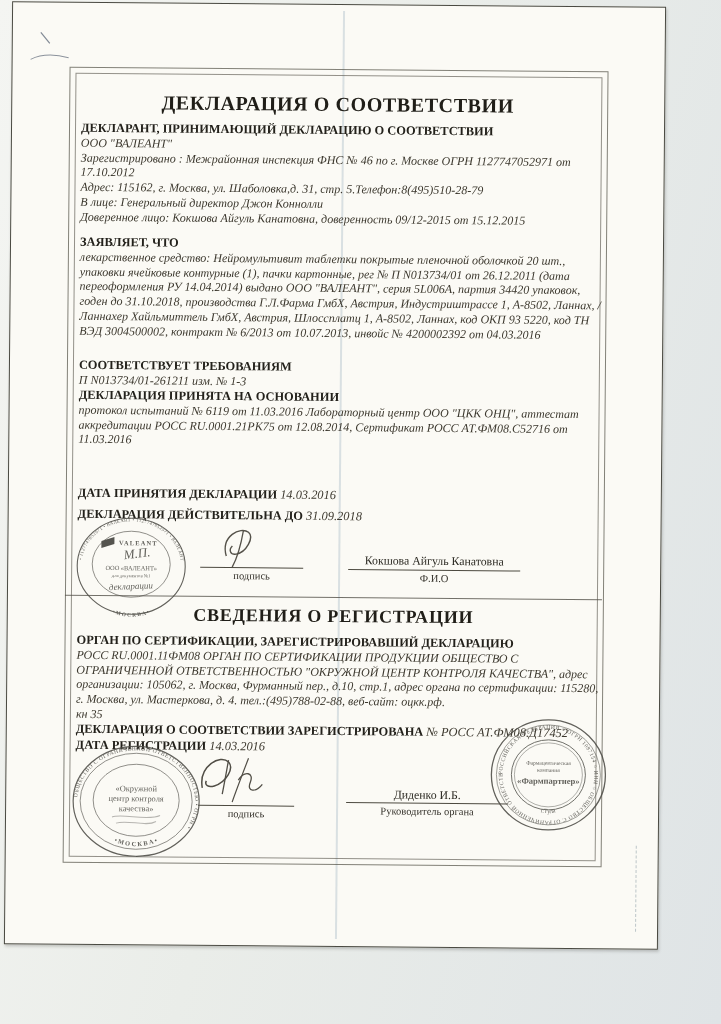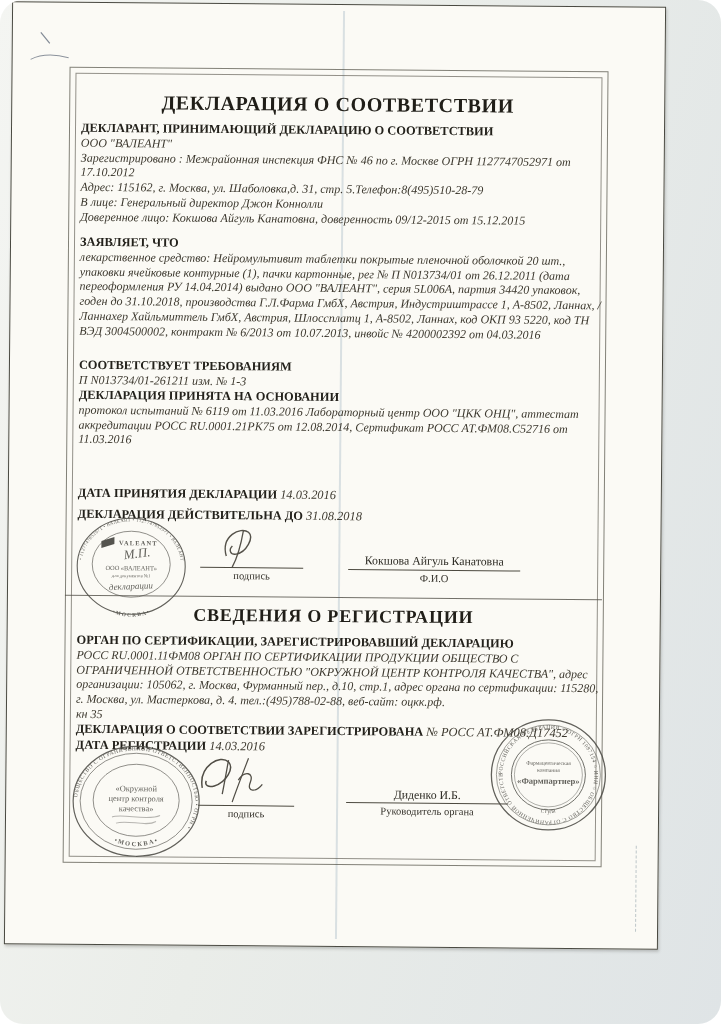--- a/index.html
+++ b/index.html
@@ -1,20 +1,19 @@
 <!DOCTYPE html>
 <html><head>
 <meta charset="utf-8">
 <style>
   html,body{margin:0;padding:0;}
   .stage{
     position:relative;width:721px;height:1024px;overflow:hidden;
     background:linear-gradient(105deg,#f4f5f2 0%,#eaede9 45%,#dfe4e6 100%);
     font-family:"Liberation Serif","DejaVu Serif",serif;
-    border-radius:23px;
   }
   .paper{
     position:absolute;left:8px;top:4px;width:652px;height:941px;
     background:#fbfaf5;
     border:1px solid #4a4a42;
     box-shadow:1px 2px 3px rgba(60,60,55,.25);
     transform:rotate(.5deg);
   }
   .frame-outer{position:absolute;left:57px;top:64px;width:537px;height:794px;border:1px solid rgba(90,88,78,.75);}
   .frame-inner{position:absolute;inset:5px;border:1px solid rgba(90,88,78,.65);}
@@ -78,21 +77,21 @@
       <div class="h">ДЕКЛАРАЦИЯ ПРИНЯТА НА ОСНОВАНИИ</div>
       <div class="i">протокол испытаний № 6119 от 11.03.2016 Лабораторный центр ООО "ЦКК ОНЦ", аттестат аккредитации РОСС RU.0001.21РК75 от 12.08.2014, Сертификат РОСС АТ.ФМ08.С52716 от 11.03.2016</div>
     </div>
 
     <div class="abs row" style="top:483px">
       <span class="lbl">ДАТА ПРИНЯТИЯ ДЕКЛАРАЦИИ</span>
       <span class="val">14.03.2016</span>
     </div>
     <div class="abs row" style="top:504px">
       <span class="lbl">ДЕКЛАРАЦИЯ ДЕЙСТВИТЕЛЬНА ДО</span>
-      <span class="val">31.08.2018</span>
+      <span class="val">31.09.2018</span>
     </div>
 
     <svg class="abs stamp" style="left:64px;top:512px" width="118" height="106" viewBox="0 0 118 106">
       <defs>
         <path id="v-ring" d="M 9,51 A 50,45 0 1 1 109,51 A 50,45 0 1 1 9,51"></path>
         <path id="v-bot" d="M 16,53 A 44,40 0 1 0 102,53"></path>
       </defs>
       <ellipse cx="59" cy="51" rx="54" ry="48" fill="none" stroke="#4d4c46" stroke-width="1.1"></ellipse>
       <ellipse cx="59" cy="49" rx="39" ry="33" fill="none" stroke="#4d4c46" stroke-width=".7"></ellipse>
       <text font-size="4.6" letter-spacing=".4"><textPath href="#v-ring" startOffset="2%">• 1127747052971 • ВАЛЕАНТ • 1127747052971 • ВАЛЕАНТ</textPath></text>

